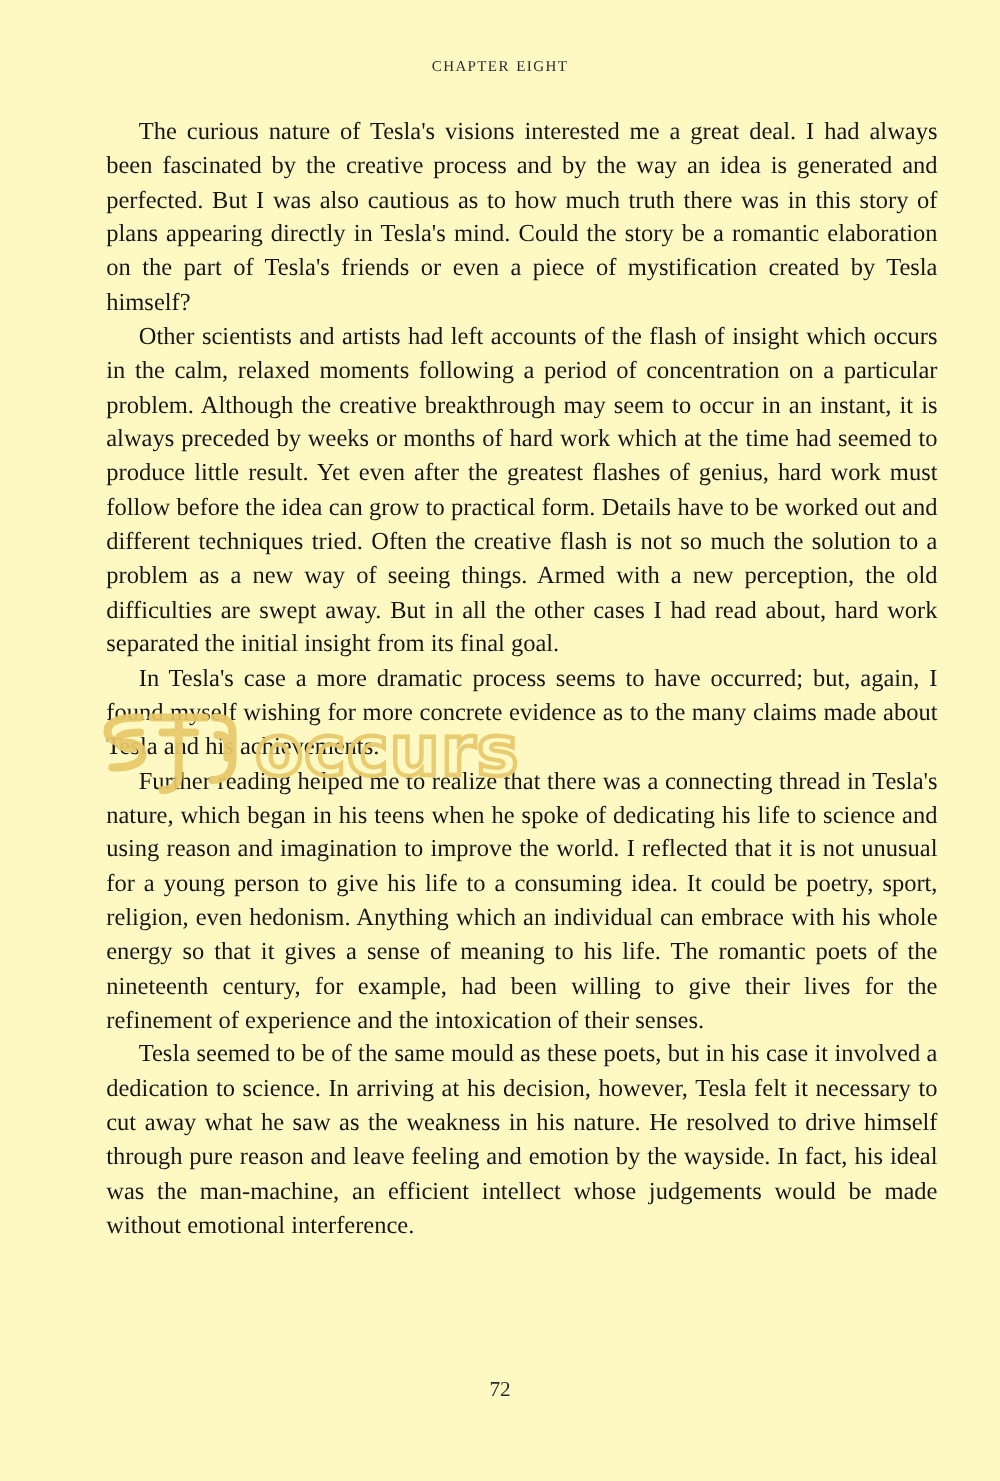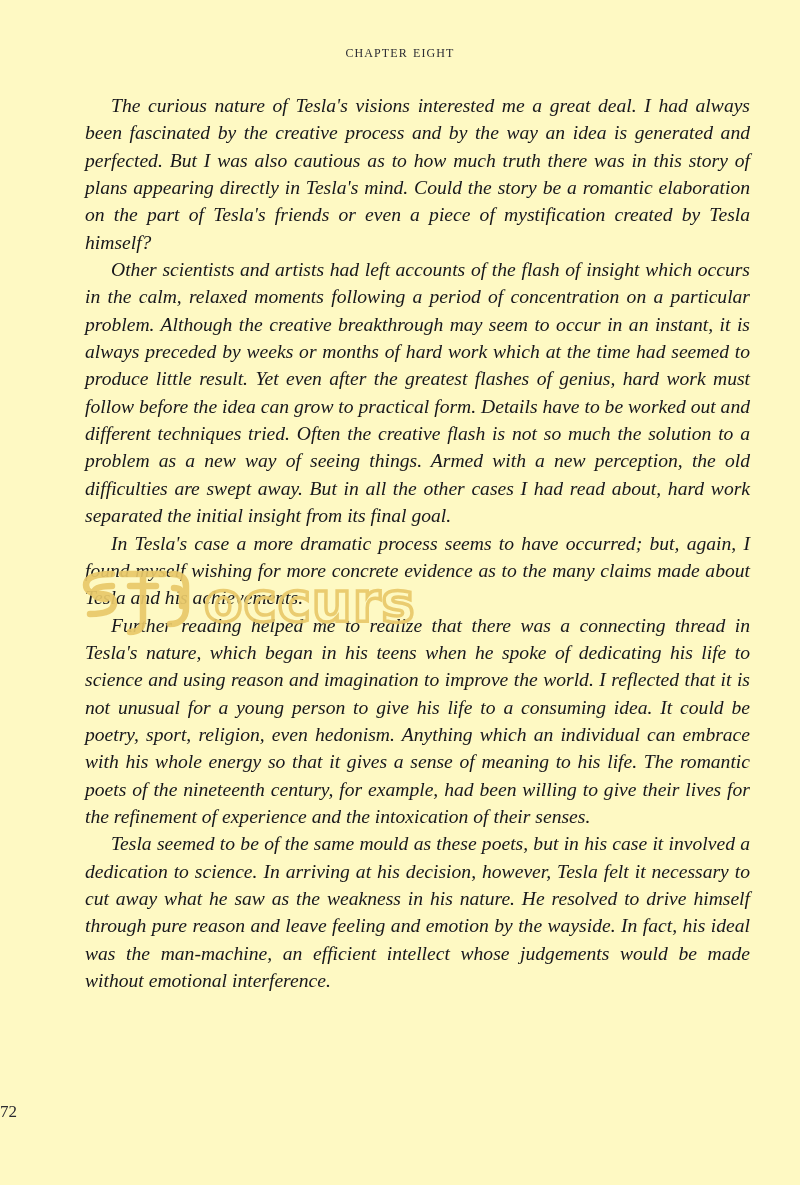--- a/index.html
+++ b/index.html
@@ -31,41 +31,41 @@
     text-transform: lowercase;
   }
   .running-head::first-letter { font-size: 1em; }
 
   
   .textblock {
     position: absolute;
     left: 85px;
     top: 92px;
     width: 665px;
-    font-style: italic;
   }
   .textblock p {
     margin: 0;
     text-align: justify;
     text-justify: inter-word;
     font-size: 19.6px;
     line-height: 27.35px;
     text-indent: 26px;
     color: #17171b;
     hyphens: none;
   }
   
   .textblock p { text-align-last: left; }
 
   
   .folio {
     position: absolute;
     top: 1102px;
     left: 0;
     width: 800px;
+    text-align: center;
     font-size: 17px;
     color: #2a2a30;
   }
 
   
   .watermark {
     position: absolute;
     left: 78px;
     top: 560px;
     width: 680px;

